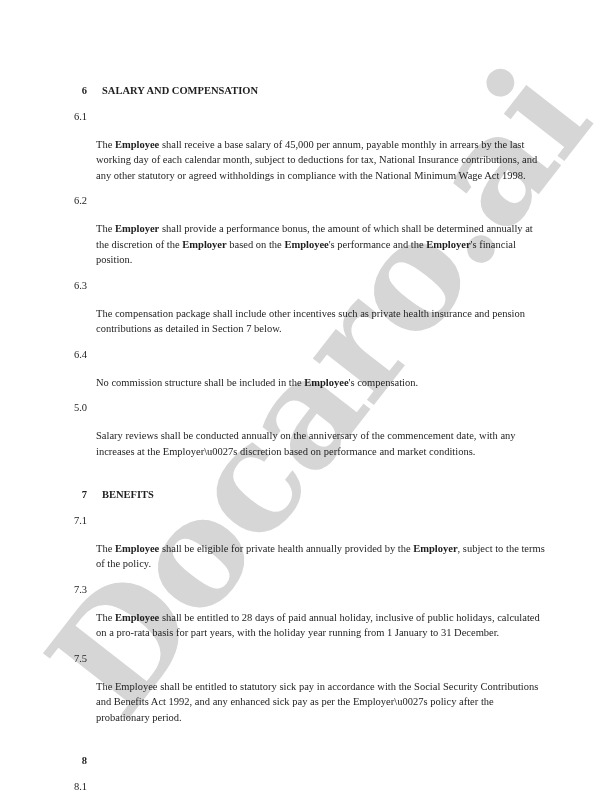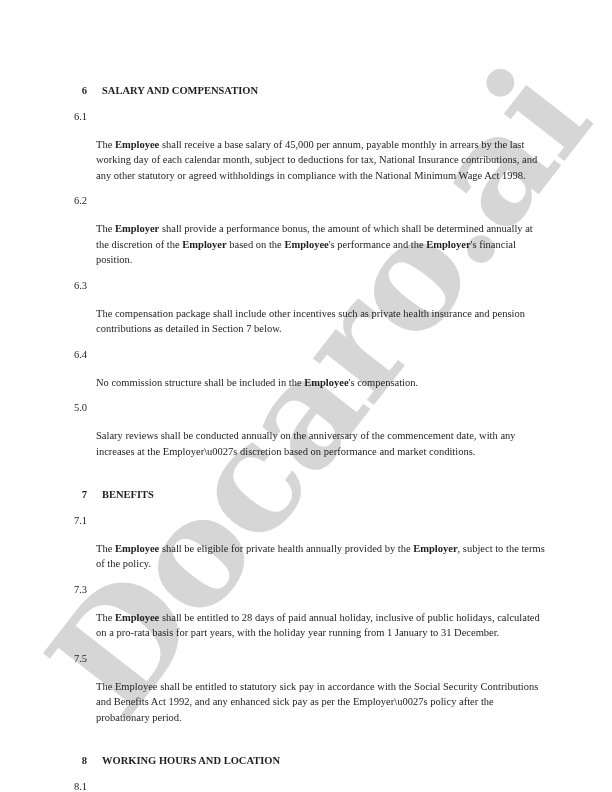--- a/index.html
+++ b/index.html
@@ -98,21 +98,20 @@
         <div class="clause-row">
           <span class="num">7.3</span>
           <div class="clause-text"><span>The </span><b>Employee</b><span> shall be entitled to 28 days of paid annual holiday, inclusive of public holidays, calculated on a pro-rata basis for part years, with the holiday year running from 1 January to 31 December.</span></div>
         </div>
         <div class="clause-row">
           <span class="num">7.5</span>
           <div class="clause-text"><span>The Employee shall be entitled to statutory sick pay in accordance with the Social Security Contributions and Benefits Act 1992, and any enhanced sick pay as per the Employer\u0027s policy after the probationary period.</span></div>
         </div>
         <div class="heading-row">
           <span class="num">8</span>
-          <span class="row-text">WORKING HOURS AND LOCATION</span>
         </div>
         <div class="clause-row">
           <span class="num">8.1</span>
           <div class="clause-text"><span>The </span><b>Employee</b><span>'s standard working hours shall be full-time, comprising 40 hours per week, from 9:00 AM to 5:00 PM, Monday to Friday, subject to the requirements of the business and</span></div>
         </div>
       </div>
   </div>
 </div>
 
 </body></html>

